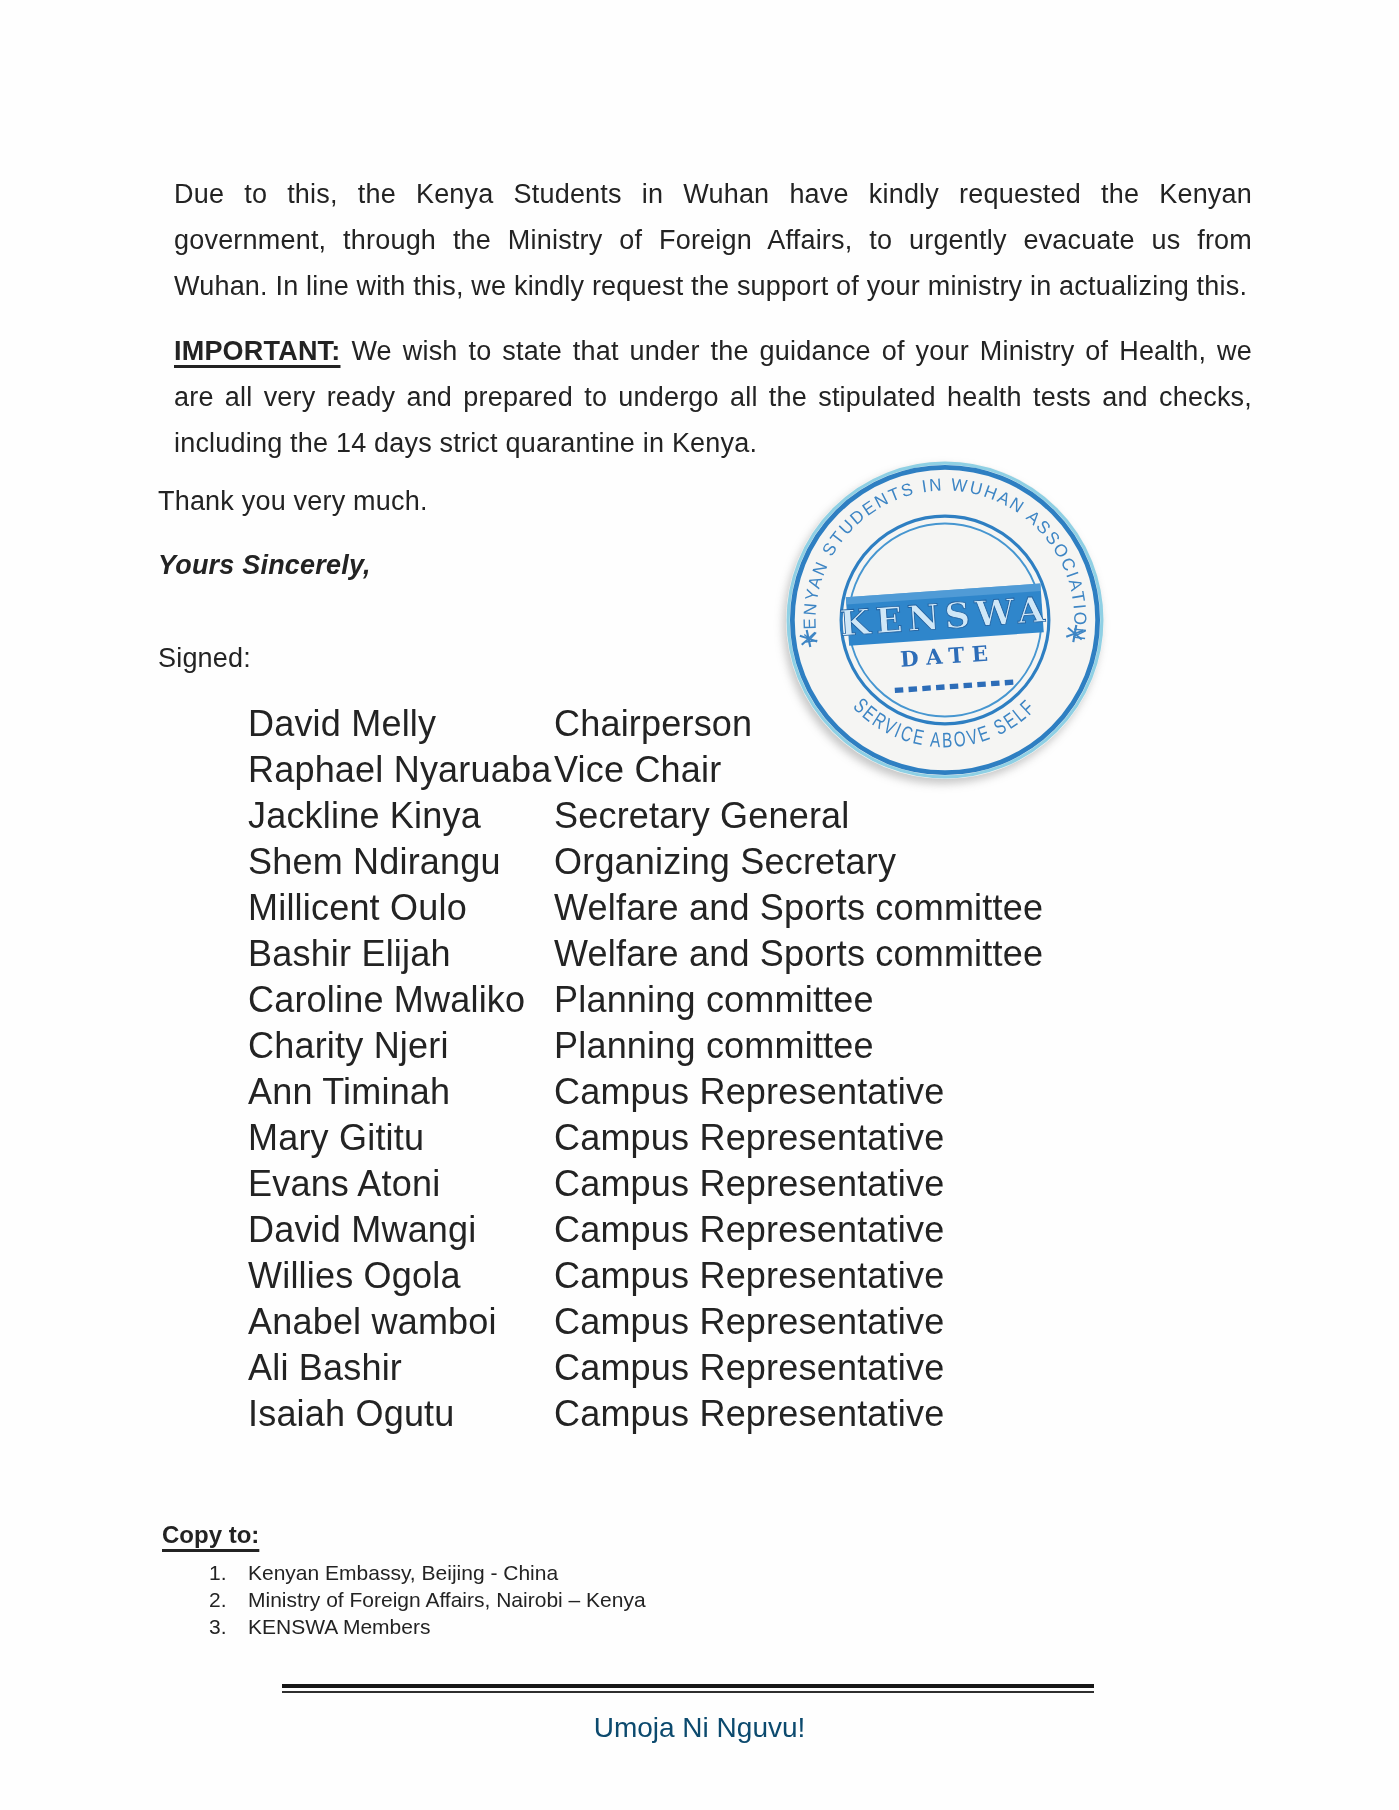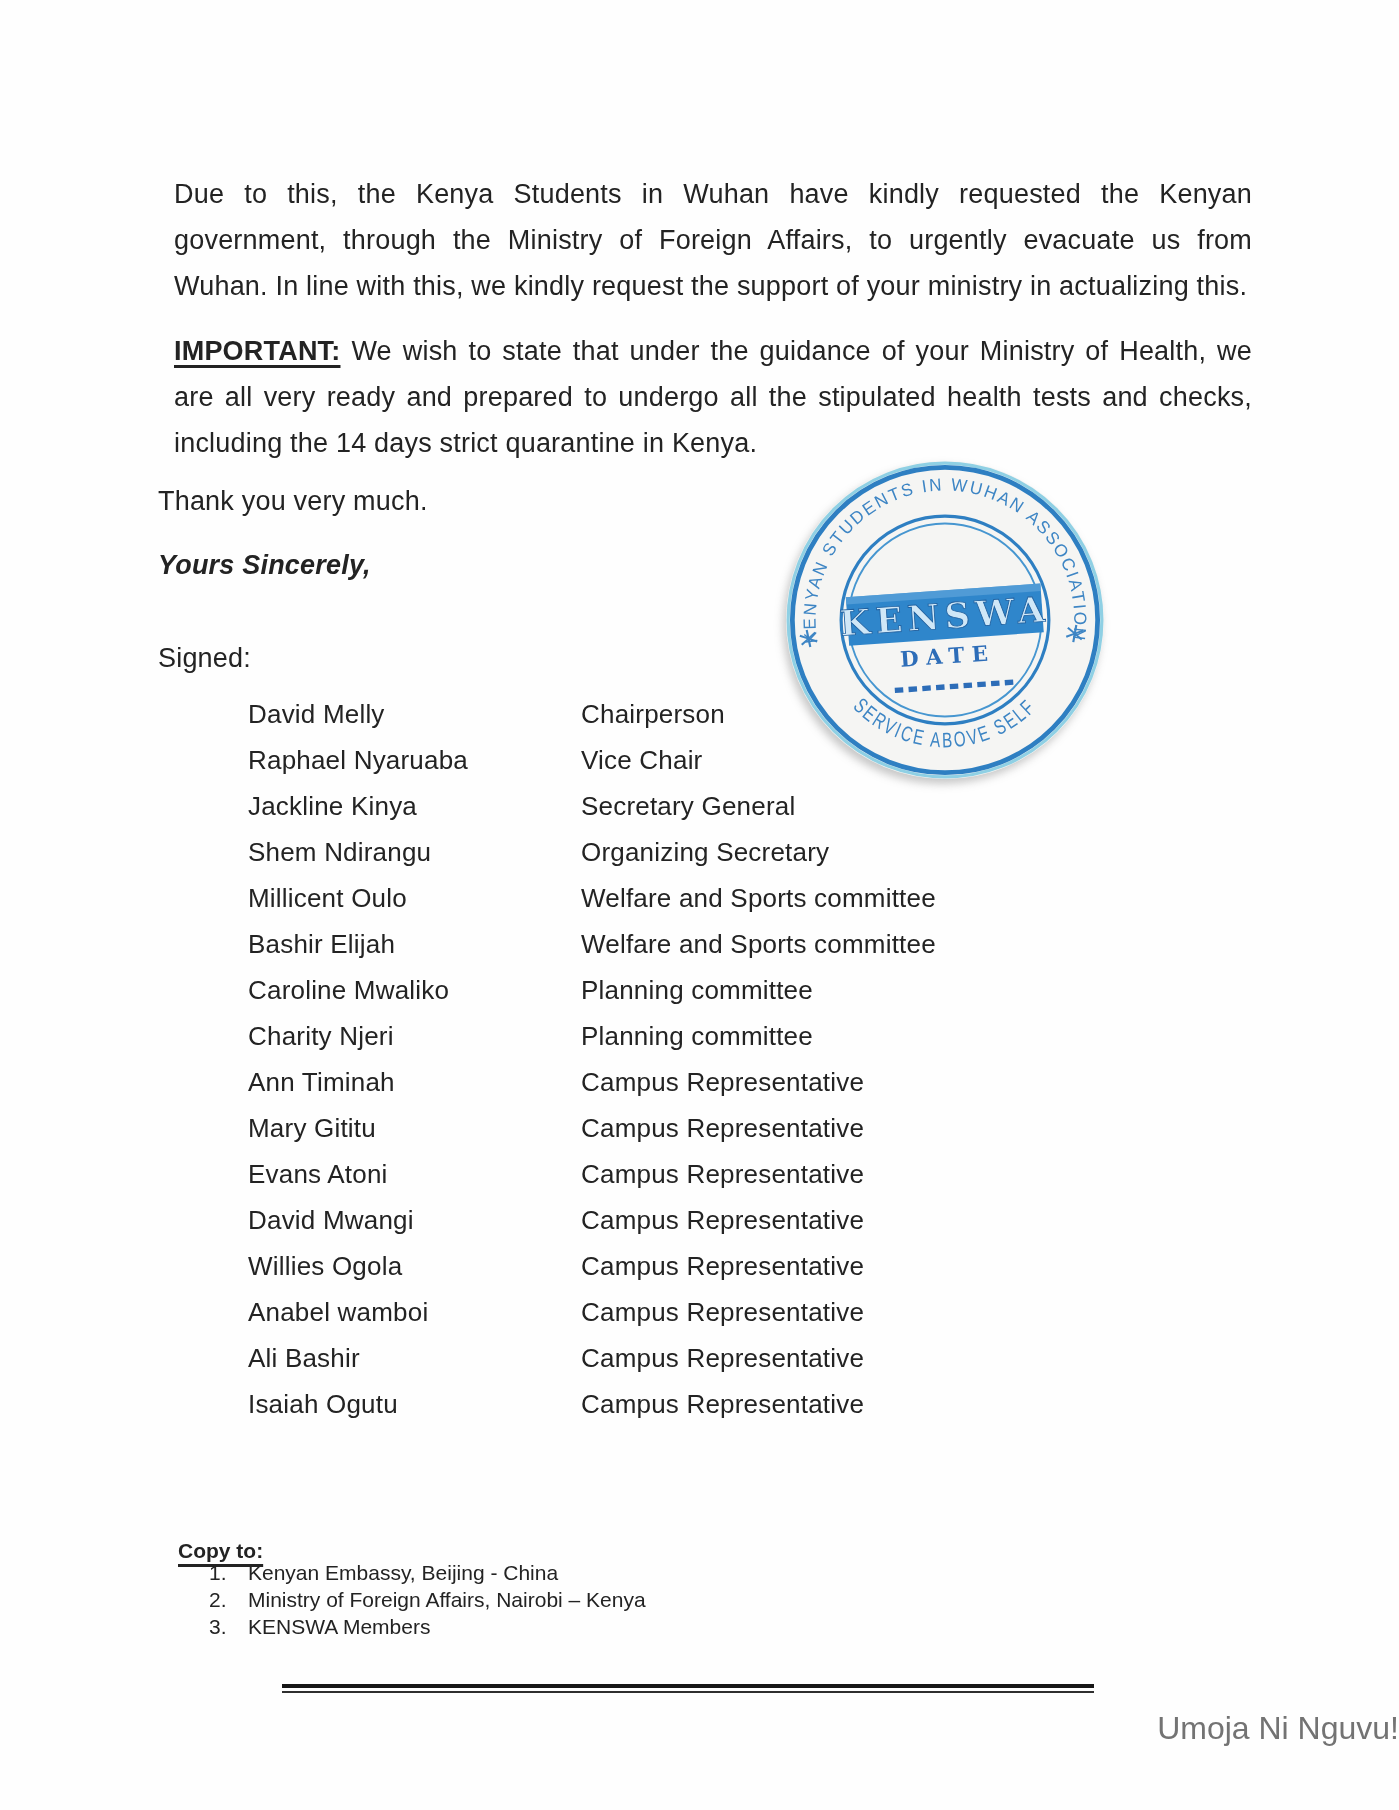--- a/index.html
+++ b/index.html
@@ -21,40 +21,40 @@
   .line {
     position:absolute; left:158px; font-size:27px; line-height:46px;
     letter-spacing:0.2px; margin:0; white-space:nowrap;
   }
   .pos-thanks    { top:478px; }
   .pos-sincerely { top:542px; font-weight:bold; font-style:italic; }
   .pos-council   { top:589px; font-weight:bold; }
   .pos-signed    { top:635px; }
 
   .sig-table { position:absolute; left:248px; top:699px; }
-  .sig-row   { display:flex; height:46px; align-items:flex-start; font-size:26px; letter-spacing:0.2px;gap:27px; }
+  .sig-row   { display:flex; height:46px; align-items:flex-end; font-size:36px; letter-spacing:0.2px; }
   .sig-name  { width:306px; }
   .sig-role  { white-space:nowrap; }
 
   .copy-label {
-    position:absolute; left:162px; top:1512px; font-size:21px; line-height:46px;
+    position:absolute; left:162px; top:1512px; font-size:24px; line-height:46px;
     font-weight:bold; text-decoration:underline;
-    text-decoration-thickness:3px; text-underline-offset:6px; margin:16px;
+    text-decoration-thickness:3px; text-underline-offset:6px; margin:0;
   }
   .copy-list { position:absolute; left:209px; top:1559px; font-size:21px; line-height:27px; }
   .copy-item { display:flex; }
   .copy-num  { width:39px; }
 
   .rule {
     position:absolute; left:282px; top:1684px; width:812px; height:3px;
     border-top:4px solid #161616; border-bottom:2px solid #2f2f2f;
   }
   .motto {
     position:absolute; left:0; top:1712px; width:100%;
-    text-align:right; font-size:32px; line-height:32px; margin:0; color:#737373;
+    text-align:center; font-size:28px; line-height:32px; margin:0; color:#0c4a6e;
   }
 
   .stamp {
     position:absolute; left:786px; top:461px; width:318px; height:318px;
     filter: drop-shadow(-3px 5px 4px rgba(110,110,110,0.38));
   }
   .stamp svg { display:block; width:100%; height:100%; }
 </style>
 </head>
 <body>

